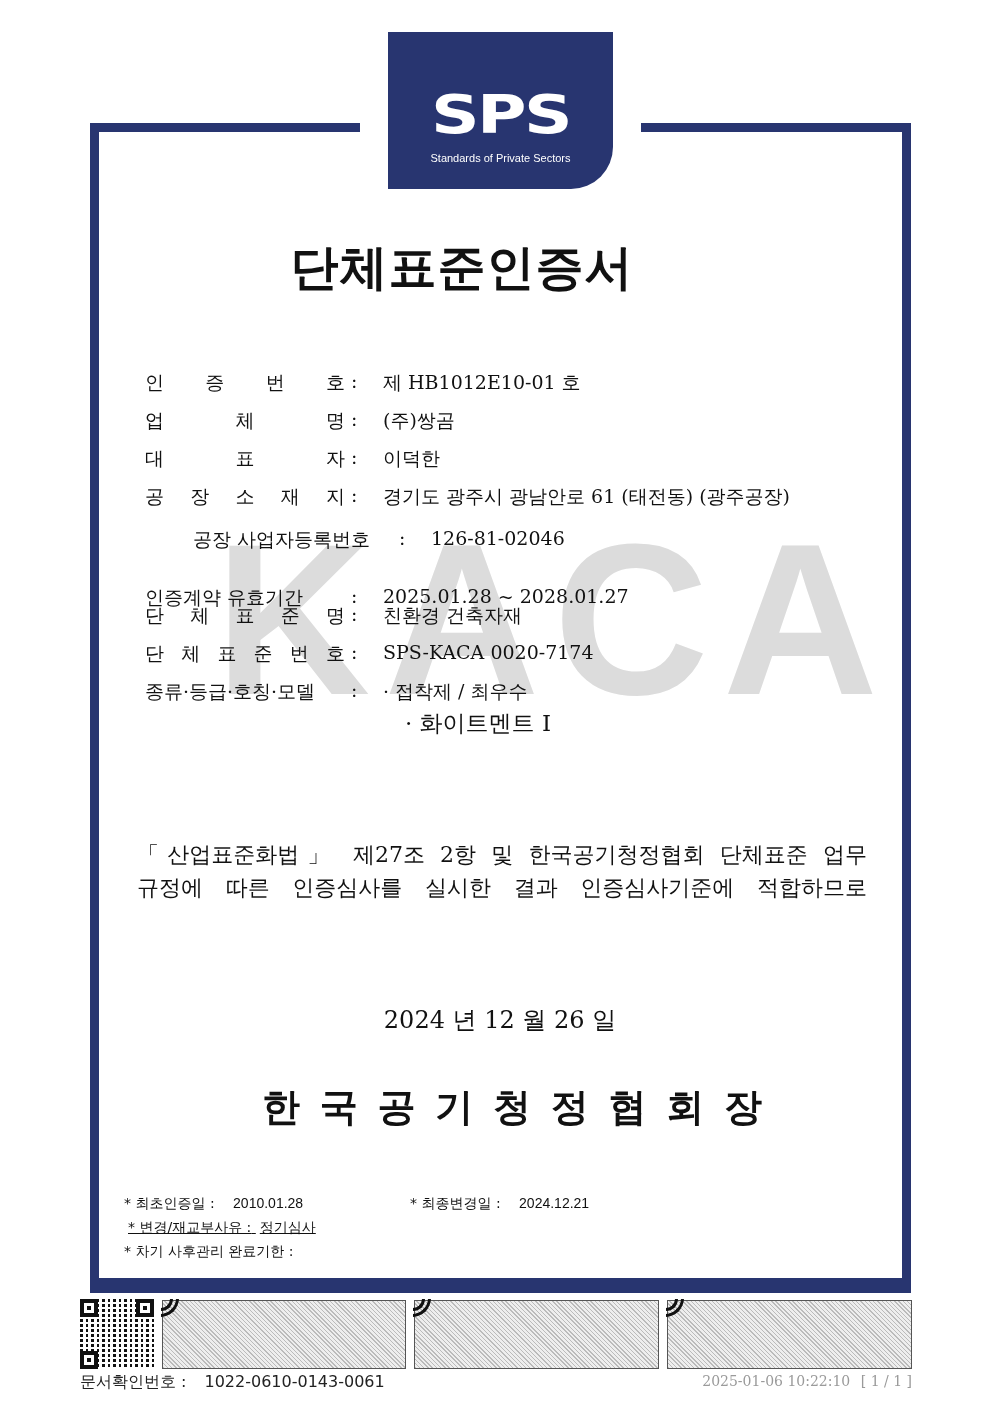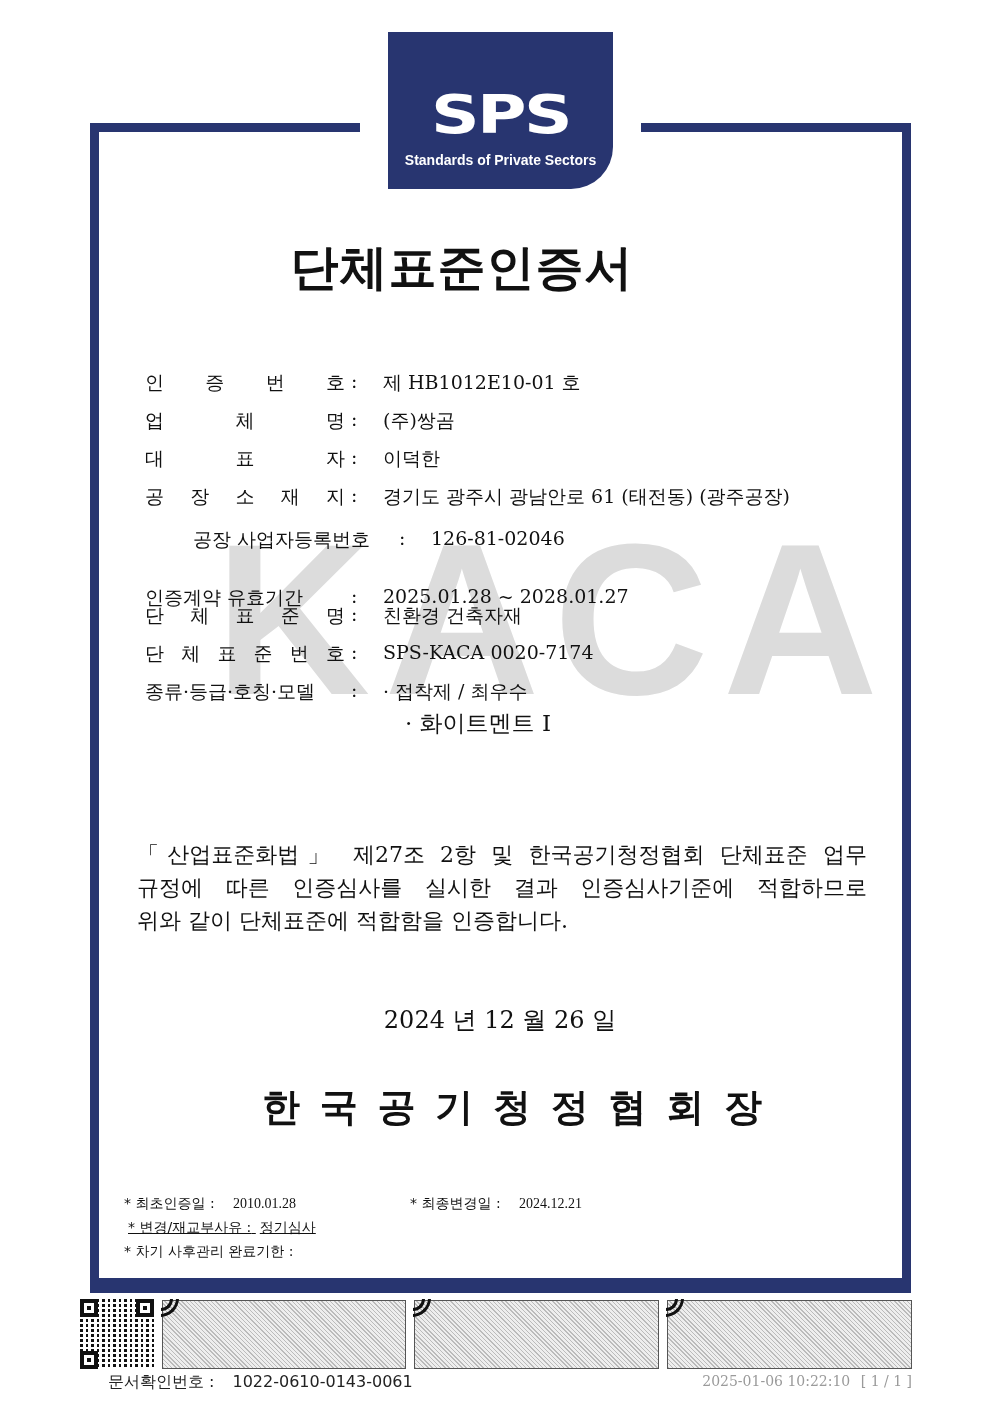--- a/index.html
+++ b/index.html
@@ -11,21 +11,21 @@
       position:absolute; left:388px; top:32px; width:225px; height:157px;
       background:#283570; border-bottom-right-radius:42px;
     }
     .logo-sps {
       position:absolute; left:0; right:0; top:56px; text-align:center;
       font-family:"DejaVu Sans", sans-serif; font-weight:bold; font-size:54px;
       color:#fff; letter-spacing:-2px; line-height:54px; transform:scaleX(1.25);
     }
     .logo-sub {
       position:absolute; left:0; right:0; top:120px; text-align:center;
-      font-family:"Liberation Sans", sans-serif; font-weight:bold; font-size:14px; color:#fff;
+      font-family:"Liberation Sans", sans-serif; font-weight:normal; font-size:11px; color:#fff;
     }
 
     .watermark {
       position:absolute; left:215px; top:520px; width:580px;
       font-family:"Liberation Sans", sans-serif; font-weight:bold; font-size:215px;
       color:#dcdcdc; letter-spacing:14px; line-height:200px; z-index:0;
     }
 
     .title {
       position:absolute; left:0; width:924px; top:236px; text-align:center;
@@ -50,21 +50,21 @@
       position:absolute; left:0; width:1000px; top:1004px; text-align:center; font-size:24px; z-index:1;
     }
     .signer {
       position:absolute; left:262px; width:500px; top:1082px;
       font-family:"DejaVu Sans", sans-serif; font-weight:bold; font-size:38px;
       display:flex; justify-content:space-between; z-index:1;
     }
 
     .notes { position:absolute; left:124px; top:1195px; font-size:15px; z-index:1; }
     .note { position:absolute; white-space:nowrap; font-family:"DejaVu Sans", sans-serif; font-size:14px; }
-    .note .val { font-family:Liberation Serif, serif; }
+    .note .val { font-family:Liberation Sans, sans-serif; }
 
     .qr {
       position:absolute; left:80px; top:1299px; width:74px; height:70px;
       background:
         repeating-linear-gradient(90deg, #111 0 3px, #fff 3px 6px, #111 6px 8px, #fff 8px 11px),
         repeating-linear-gradient(0deg, #fff 0 2px, #111 2px 5px);
       background-blend-mode:lighten;
     }
     .qr .finder { position:absolute; width:18px; height:18px; border:4px solid #111; background:#fff; }
     .qr .finder::after { content:""; position:absolute; left:3px; top:3px; width:4px; height:4px; background:#111; }
@@ -73,21 +73,21 @@
       position:absolute; top:1300px; height:69px; border:1px solid #555;
       background:
         repeating-linear-gradient(45deg, #bbb 0 1px, #eee 1px 3px),
         repeating-linear-gradient(-45deg, #999 0 1px, transparent 1px 4px);
     }
     .seal-mark {
       position:absolute; left:-2px; top:-2px; width:26px; height:26px; overflow:hidden;
     }
     .seal-mark span { position:absolute; border:3px solid #111; border-radius:50%; border-left-color:transparent; border-top-color:transparent; }
 
-    .doc-no { position:absolute; left:80px; top:1372px; font-family:"DejaVu Sans", sans-serif; font-size:16px; color:#222; white-space:nowrap;margin-left:28px; }
+    .doc-no { position:absolute; left:80px; top:1372px; font-family:"DejaVu Sans", sans-serif; font-size:16px; color:#222; white-space:nowrap; }
     .doc-no .num { margin-left:18px; }
     .printed { position:absolute; right:88px; top:1373px; font-size:14px; color:#9a9a9a; white-space:nowrap; }
   </style>
 </head>
 <body>
 
 <div class="frame-line" style="left:90px; top:123px; width:270px; height:9px;"></div>
 <div class="frame-line" style="left:641px; top:123px; width:270px; height:9px;"></div>
 <div class="frame-line" style="left:90px; top:123px; width:9px; height:1170px;"></div>
 <div class="frame-line" style="left:902px; top:123px; width:9px; height:1170px;"></div>
@@ -193,21 +193,20 @@
     </div>
     <div class="colon" style="padding-left:6px;">:</div>
     <div class="value">· 접착제 / 최우수</div>
   </div>
   <div class="sub-value" style="top:338px;">· 화이트멘트 I</div>
 </div>
 
 <div class="statement">
   <div>「산업표준화법」 제27조 2항 및 한국공기청정협회 단체표준 업무</div>
   <div>규정에 따른 인증심사를 실시한 결과 인증심사기준에 적합하므로</div>
-  <div class="last">위와 같이 단체표준에 적합함을 인증합니다.</div>
 </div>
 
 <div class="issue-date">2024 년 12 월 26 일</div>
 
 <div class="signer">
   <span>한</span>
   <span>국</span>
   <span>공</span>
   <span>기</span>
   <span>청</span>

